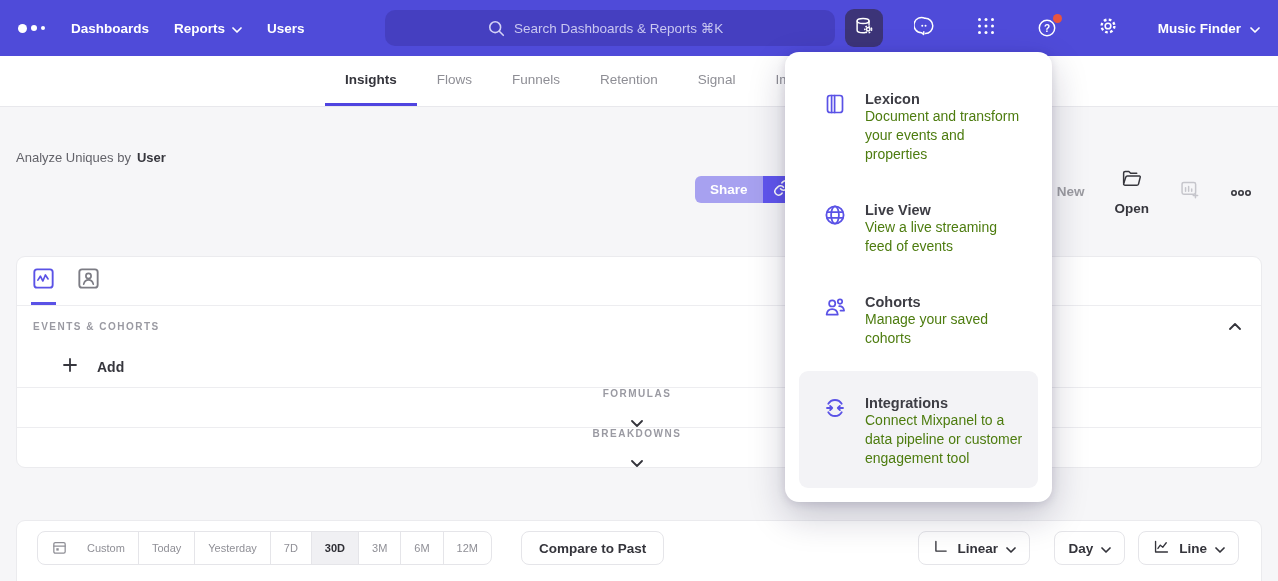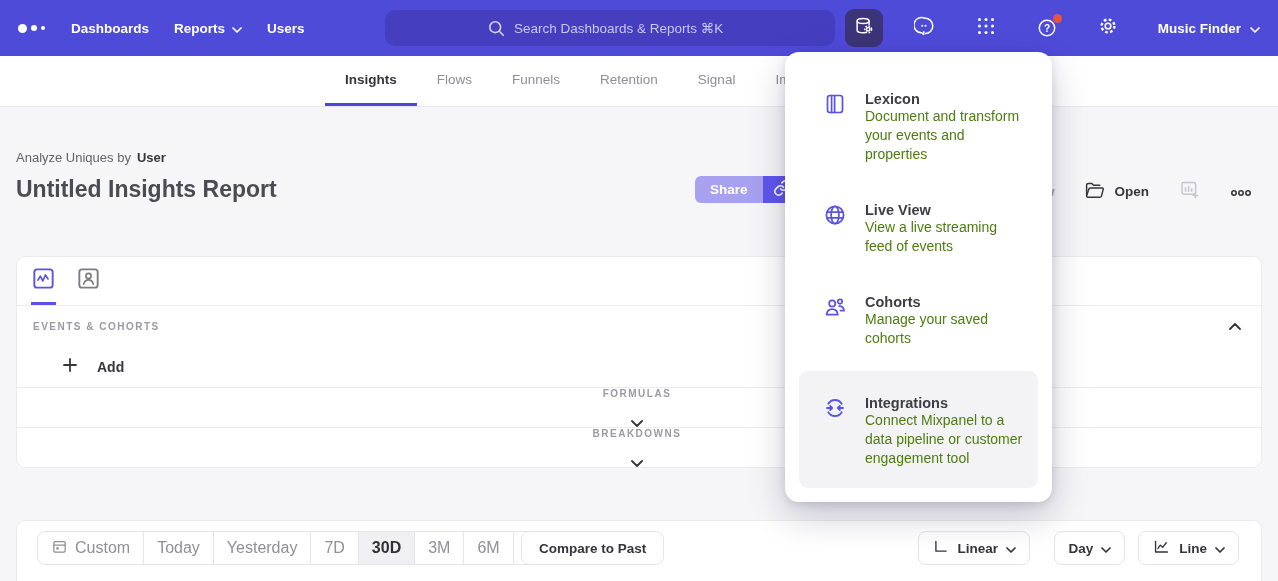--- a/index.html
+++ b/index.html
@@ -37,42 +37,42 @@
   
   .crumb { position:absolute; left:16px; top:150px; font-size:13px; color:#63636a; }
   .crumb b { color:#36363d; font-weight:600; margin-left:6px; cursor:pointer; }
   .page-title { position:absolute; left:16px; top:176px; font-size:23px; font-weight:700; color:#4b4b52; }
   .share-split { position:absolute; left:695px; top:176px; height:27px; display:flex; cursor:pointer; }
   .share-main { background:#a7a1f0; color:#fff; font-size:13.5px; font-weight:600; display:flex; align-items:center;
                 padding:0 15px; border-radius:6px 0 0 6px; }
   .share-link { background:#6056ee; width:38px; display:flex; align-items:center; justify-content:center; border-radius:0 6px 6px 0; }
   .hdr-actions { position:absolute; right:26px; top:176px; height:31px; display:flex; align-items:center; gap:30px; }
   .hdr-new { font-size:13.5px; font-weight:600; color:#9b9ba1; cursor:pointer; }
-  .hdr-open { display:flex; align-items:center; gap:9px; font-size:13.5px; font-weight:600; color:#36363d; cursor:pointer; }
+  .hdr-open { display:flex; align-items:center; gap:9px; font-size:13.5px; font-weight:600; color:#36363d; cursor:pointer;flex-direction:column; }
   .hdr-ic { display:flex; cursor:pointer; }
 
   
   .qcard { position:absolute; left:16px; top:256px; width:1246px; background:#fff; border:1px solid #ebebee;
            border-radius:9px; }
   .qtabs { display:flex; gap:20px; padding:9px 14px 0 14px; border-bottom:1px solid #ededf0; }
   .qtab { padding-bottom:7px; border-bottom:3px solid transparent; cursor:pointer; display:flex; }
   .qtab.active { border-bottom-color:#5a52e6; }
   .qrow { display:flex; align-items:center; justify-content:space-between; height:40px; padding:0 20px 0 16px; }
   .qrow + .qrow, .qrow-divider { border-top:1px solid #ededf0;flex-direction:column; }
   .sec-label { font-size:10px; font-weight:700; letter-spacing:1.5px; color:#9a9aa2; }
   .chev-btn { display:flex; cursor:pointer; }
   .add-row { height:41px; display:flex; align-items:center; padding-left:46px; }
   .add-btn { display:flex; align-items:flex-end; gap:20px; font-size:14px; font-weight:600; color:#36363d; cursor:pointer; }
 
   
   .tcard { position:absolute; left:16px; top:520px; width:1246px; height:80px; background:#fff;
            border:1px solid #ebebee; border-radius:9px; }
   .seg-group { position:absolute; left:20px; top:10px; height:34px; display:flex; border:1px solid #e5e5e9;
                border-radius:8px; overflow:hidden; background:#fff; }
-  .seg { display:flex; align-items:center; gap:7px; padding:0 13px; font-size:16px; color:#8f8f96;
+  .seg { display:flex; align-items:center; gap:19px; padding:0 13px; font-size:11px; color:#8f8f96;
          border-right:1px solid #e5e5e9; cursor:pointer; white-space:nowrap; }
   .seg:last-child { border-right:none; }
   .seg.selected { background:#f0f0f3; color:#2f2f35; font-weight:700; }
   .cmp-btn { position:absolute; left:504px; top:10px; height:34px; display:flex; align-items:center; padding:0 17px;
              border:1px solid #e5e5e9; border-radius:8px; font-size:13.5px; font-weight:600; color:#34343b;
              background:#fff; cursor:pointer; }
   .tright { position:absolute; right:22px; top:10px; display:flex; gap:13px; }
   .tr-btn { height:34px; display:flex; align-items:center; gap:8px; padding:0 13px; border:1px solid #e5e5e9;
             border-radius:8px; background:#fff; font-size:13.5px; font-weight:600; color:#34343b; cursor:pointer; }
   .scale-btn { position:absolute; right:231px; top:10px; }
@@ -214,21 +214,20 @@
         <span>Signal</span>
       </div>
     <div class="rtab">
         <span>Impact</span>
       </div>
   </div>
 
   <div class="crumb">
     <span>Analyze Uniques by</span><b>User</b>
   </div>
-  <div class="page-title">Untitled Insights Report</div>
 
   <div class="share-split">
     <div class="share-main">
       <span>Share</span>
     </div>
     <div class="share-link">
       <span>
         <svg width="18" height="18" viewBox="0 0 24 24" fill="none" stroke="#fff" stroke-width="2" stroke-linecap="round" stroke-linejoin="round">
           <path d="M10 13a5 5 0 0 0 7.5.5l3-3a5 5 0 0 0-7-7l-1.7 1.7"></path>
           <path d="M14 11a5 5 0 0 0-7.5-.5l-3 3a5 5 0 0 0 7 7l1.7-1.7"></path>

